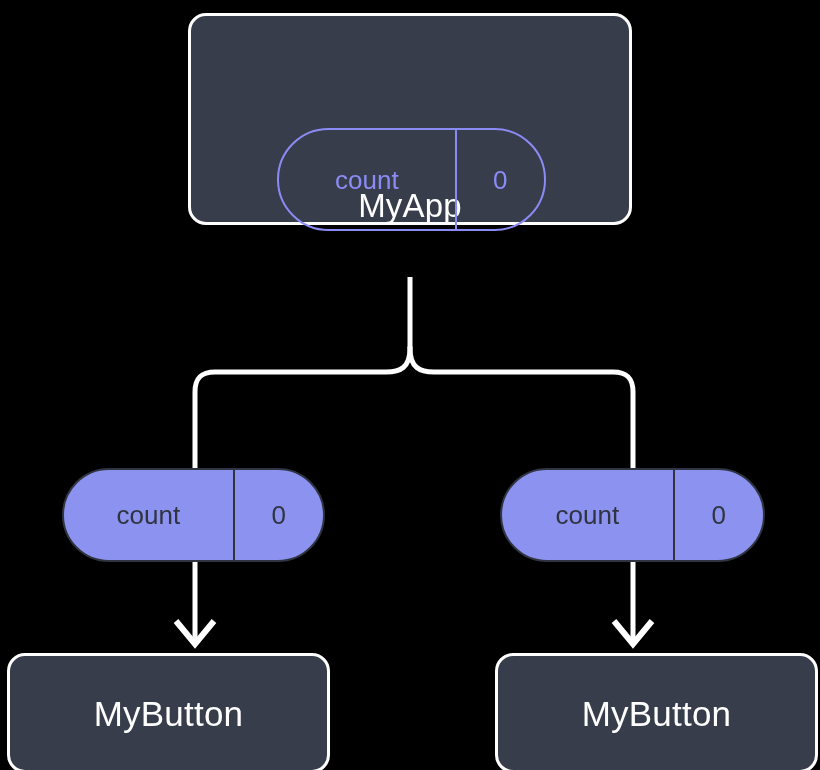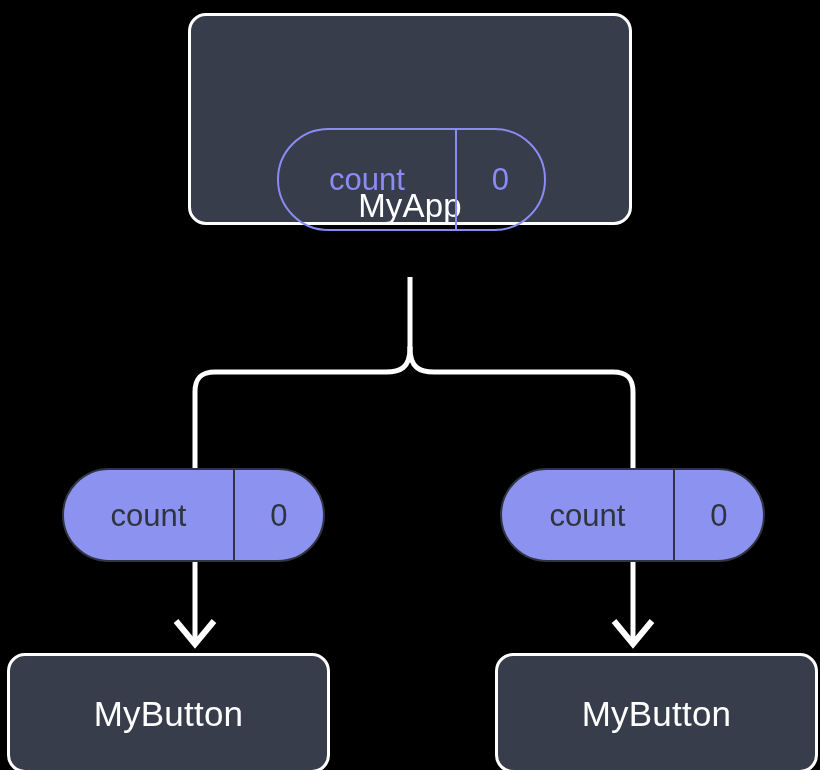--- a/index.html
+++ b/index.html
@@ -81,21 +81,21 @@
     display: flex;
     align-items: stretch;
     border-radius: 999px;
     overflow: hidden;
   }
   .pill-key,
   .pill-value {
     display: flex;
     align-items: center;
     justify-content: center;
-    font-size: 31px;
+    font-size: 26px;
     line-height: 1;
     white-space: nowrap;
   }
 
   
   .state-pill.outlined {
     border: 2px solid #8b8bf5;
     background: transparent;
   }
   .state-pill.outlined .pill-key,

